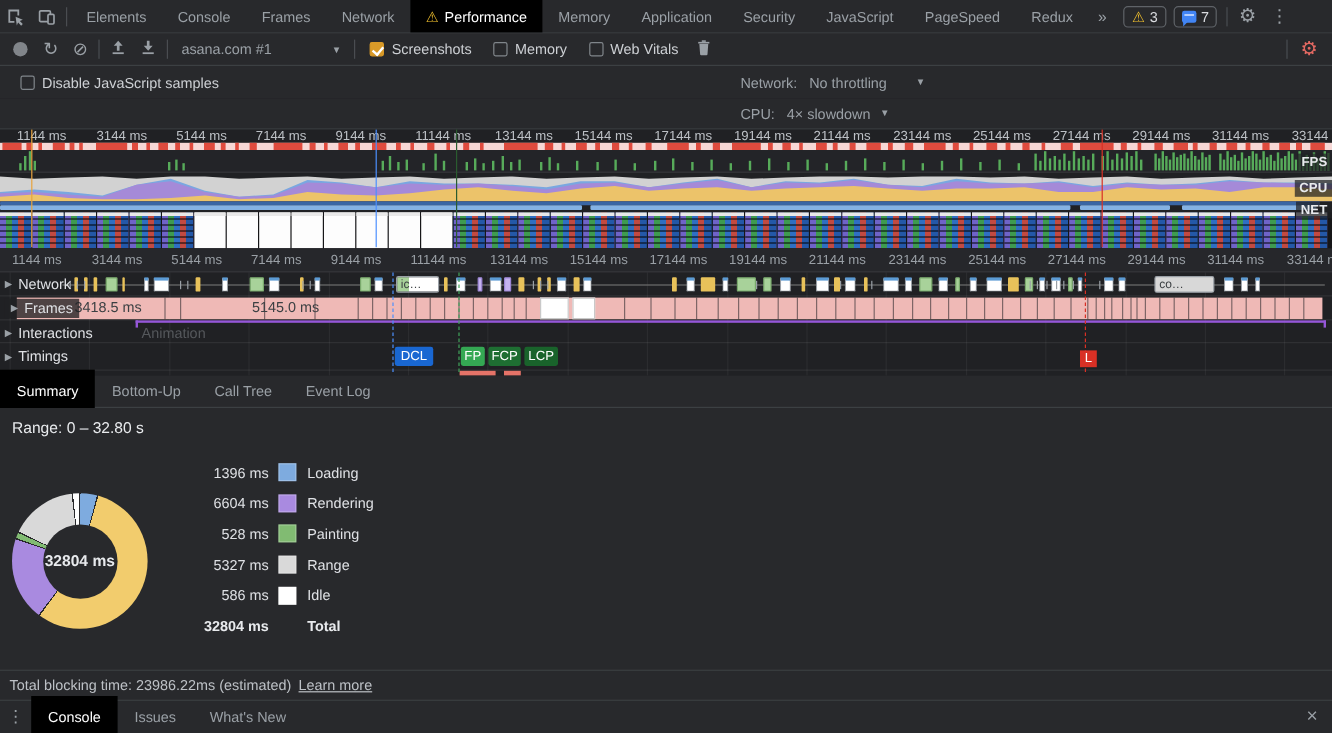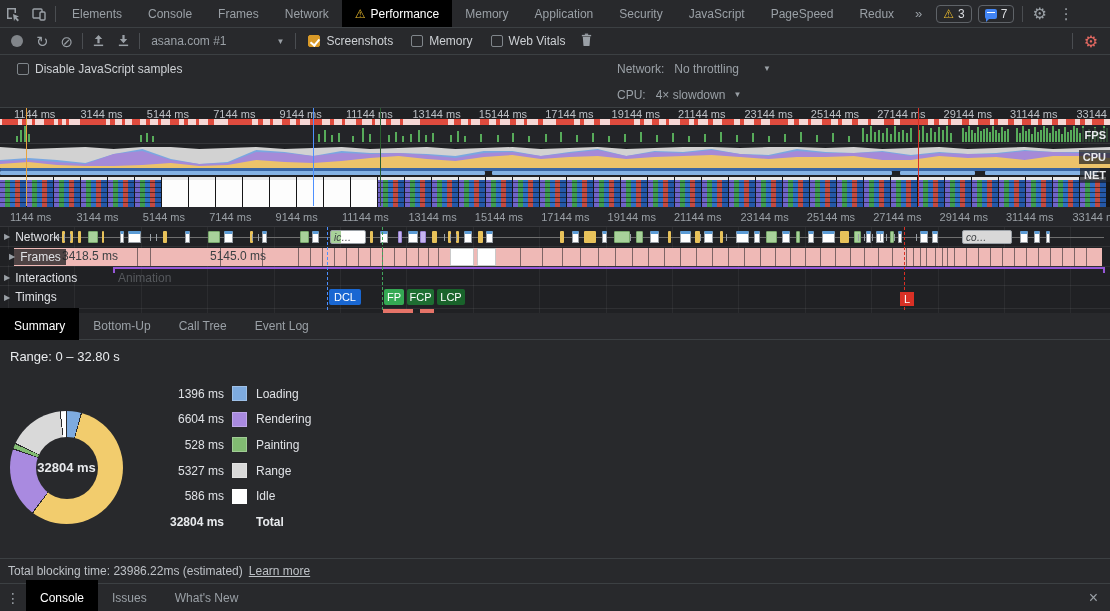--- a/index.html
+++ b/index.html
@@ -70,21 +70,21 @@
   .tri{font-size:8px;color:#9aa0a6;}
   #trk-network{top:20px;height:20px;}
   #trk-network .wline{position:absolute;top:10px;left:52px;right:6px;height:1px;background:#6e6e6e;}
   .blip{position:absolute;top:4px;height:12px;border-radius:1px;}
   .blip.y{background:#e8c25a;}
   .blip.w{background:#fff;border:1px solid #9aa0a6;border-top:3px solid #5b9bd5;}
   .blip.g{background:#a8d29a;border:1px solid #79a96c;}
   .blip.p{background:#c5b3f0;border:1px solid #9d86d6;}
   .ntick{position:absolute;top:7px;width:1px;height:7px;background:#9aa0a6;}
   .nchip{position:absolute;top:3px;height:14px;border:1px solid #9aa0a6;border-radius:2px;
-     font-size:10px;color:#3c4043;display:flex;align-items:center;padding:0 3px;background:#fff;z-index:4;font-style:italic;}
+     font-size:10px;color:#3c4043;display:flex;align-items:center;padding:0 3px;background:#fff;z-index:4;}
   .nchip.green{background:linear-gradient(90deg,#a8d29a 0 10px,#fff 10px);}
   .nchip.gray{background:#d8d8d8;}
   #trk-frames{top:40px;height:20px;}
   #frames-bar{position:absolute;left:14px;width:1088px;top:1px;height:18px;background:#efb9b6;}
   .fsep{position:absolute;top:0;height:18px;width:1px;background:rgba(32,33,36,.55);}
   .fwhite{position:absolute;top:0;height:18px;background:#fff;border:1px solid #c9c9c9;}
   .fdur{position:absolute;top:2px;font-size:12px;color:#3c4043;z-index:3;}
   .frames-chip{background:rgba(32,33,36,.78);padding:0 5px;height:16px;}
   #anim-line{position:absolute;top:60px;left:113px;width:992px;height:2px;background:#9557d8;z-index:2;}
   #anim-line:before,#anim-line:after{content:"";position:absolute;top:0;width:2px;height:6px;background:#9557d8;}

